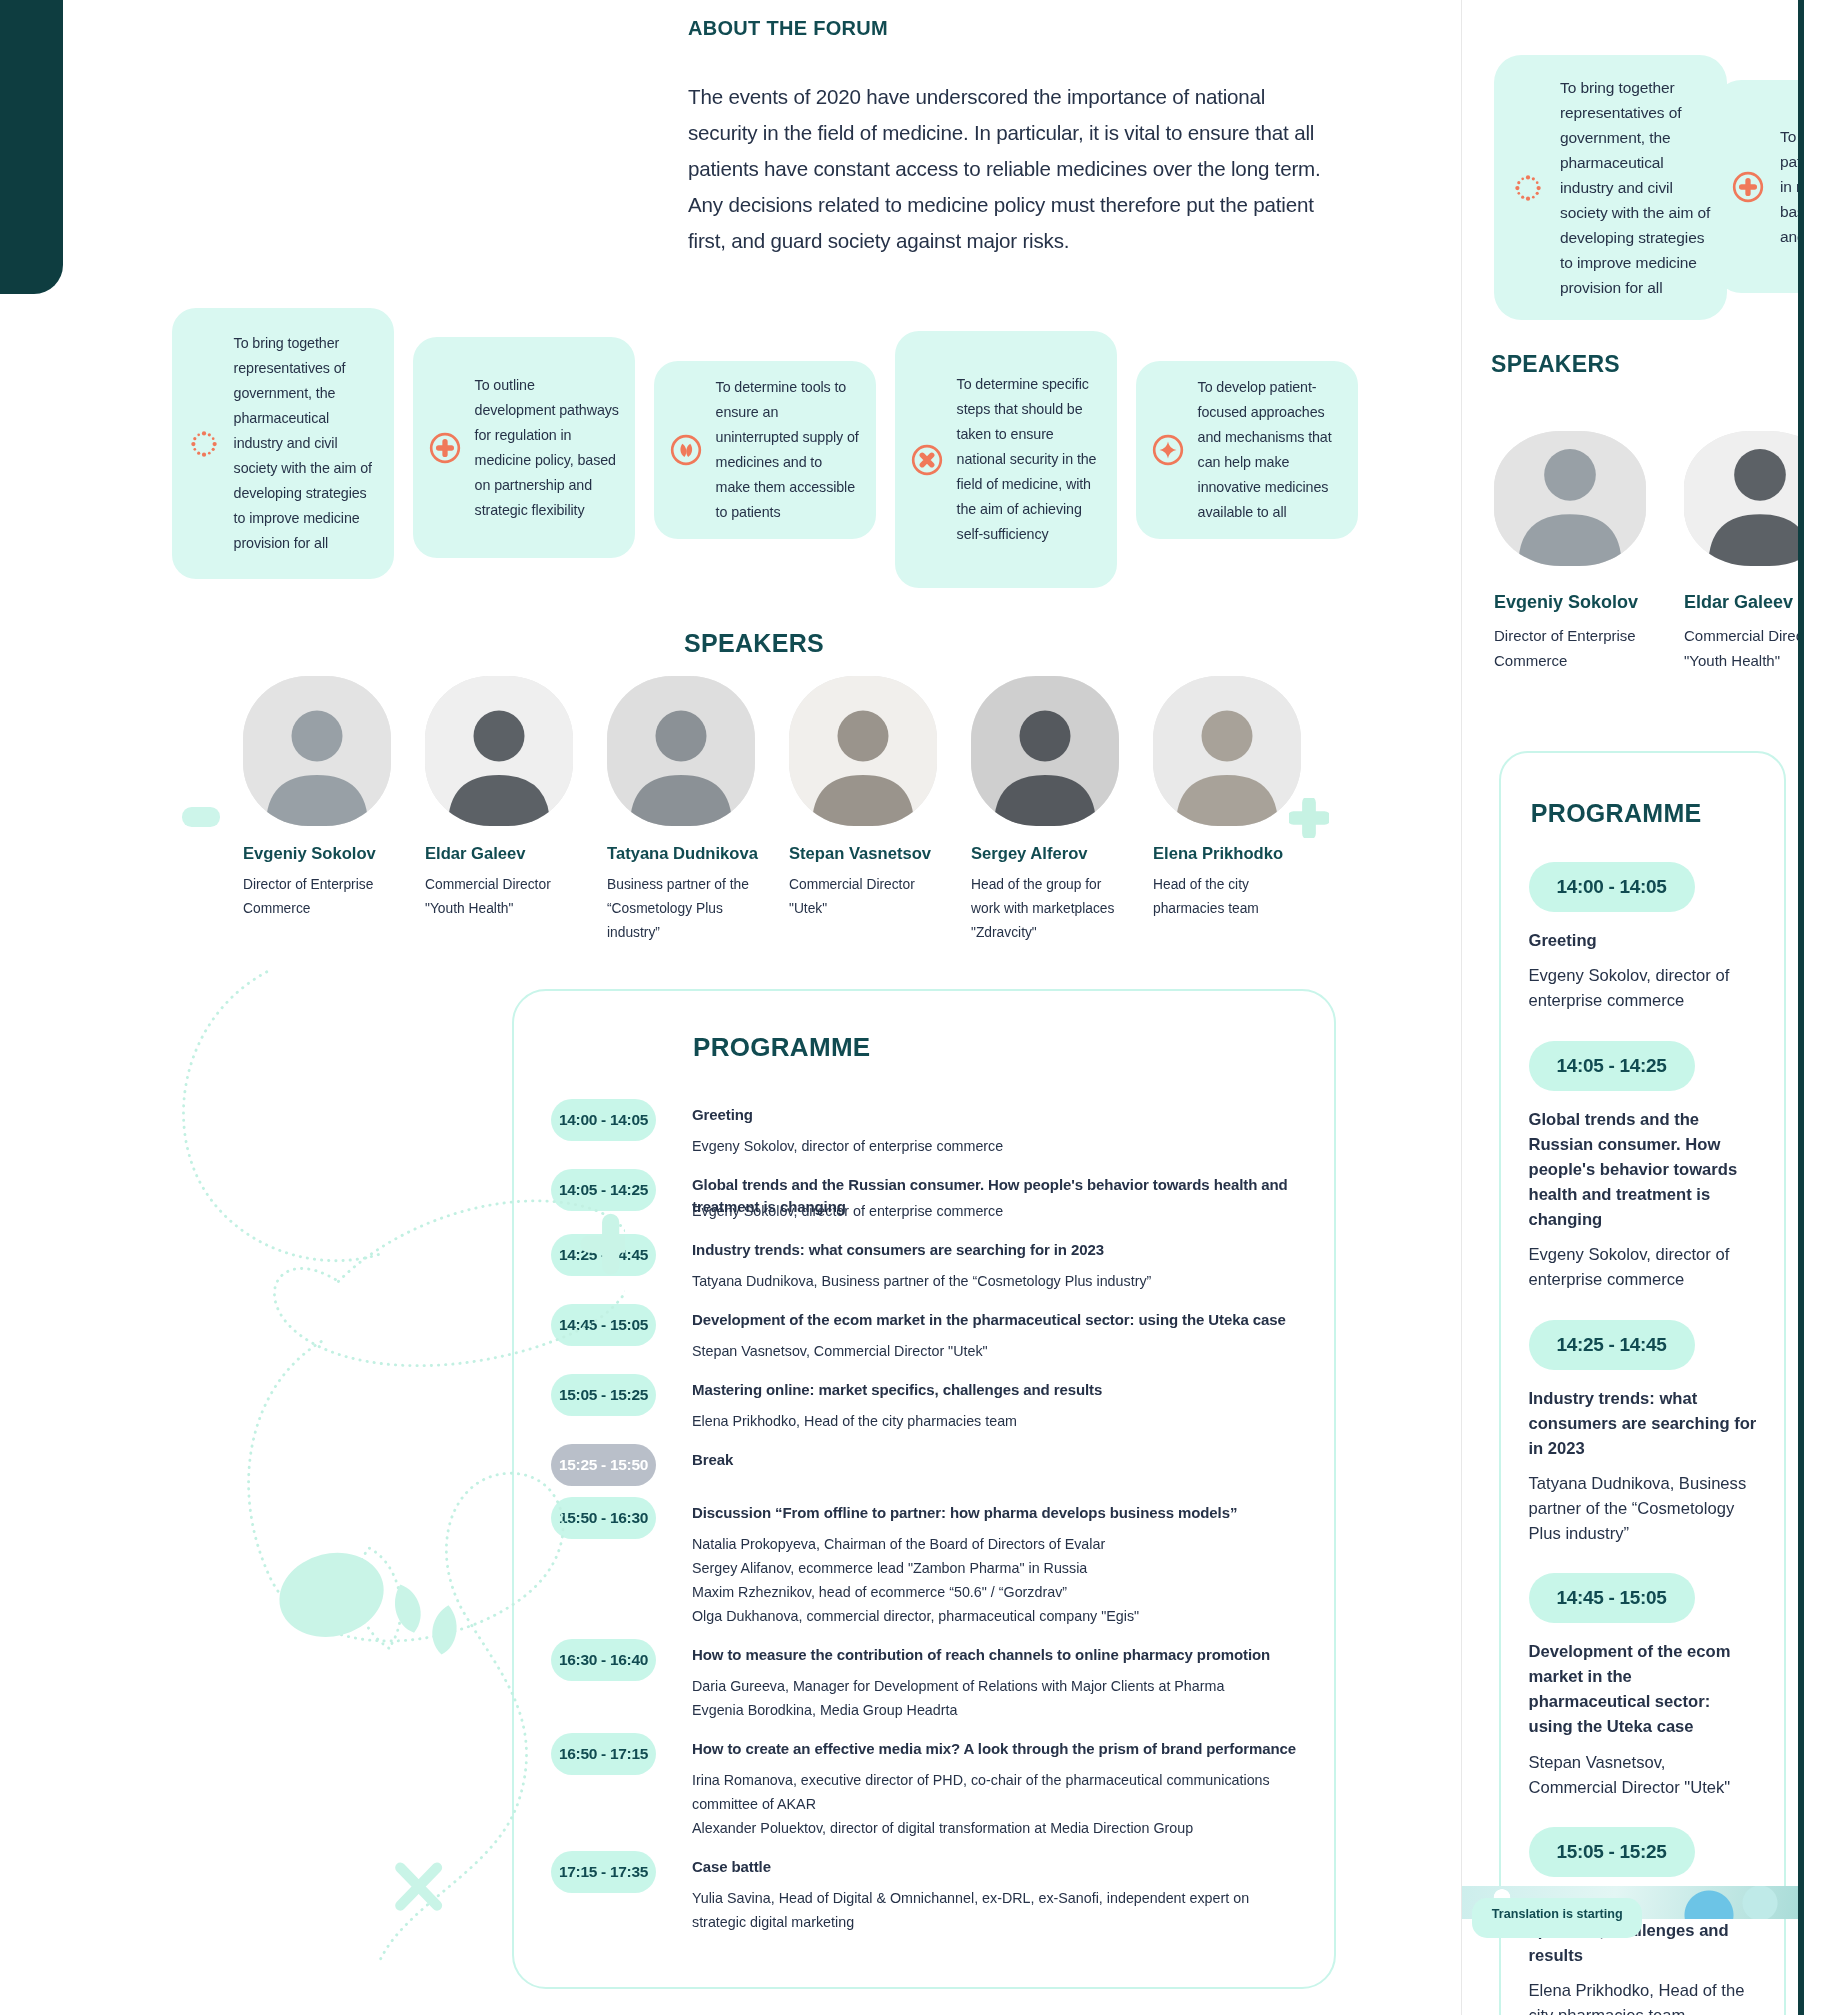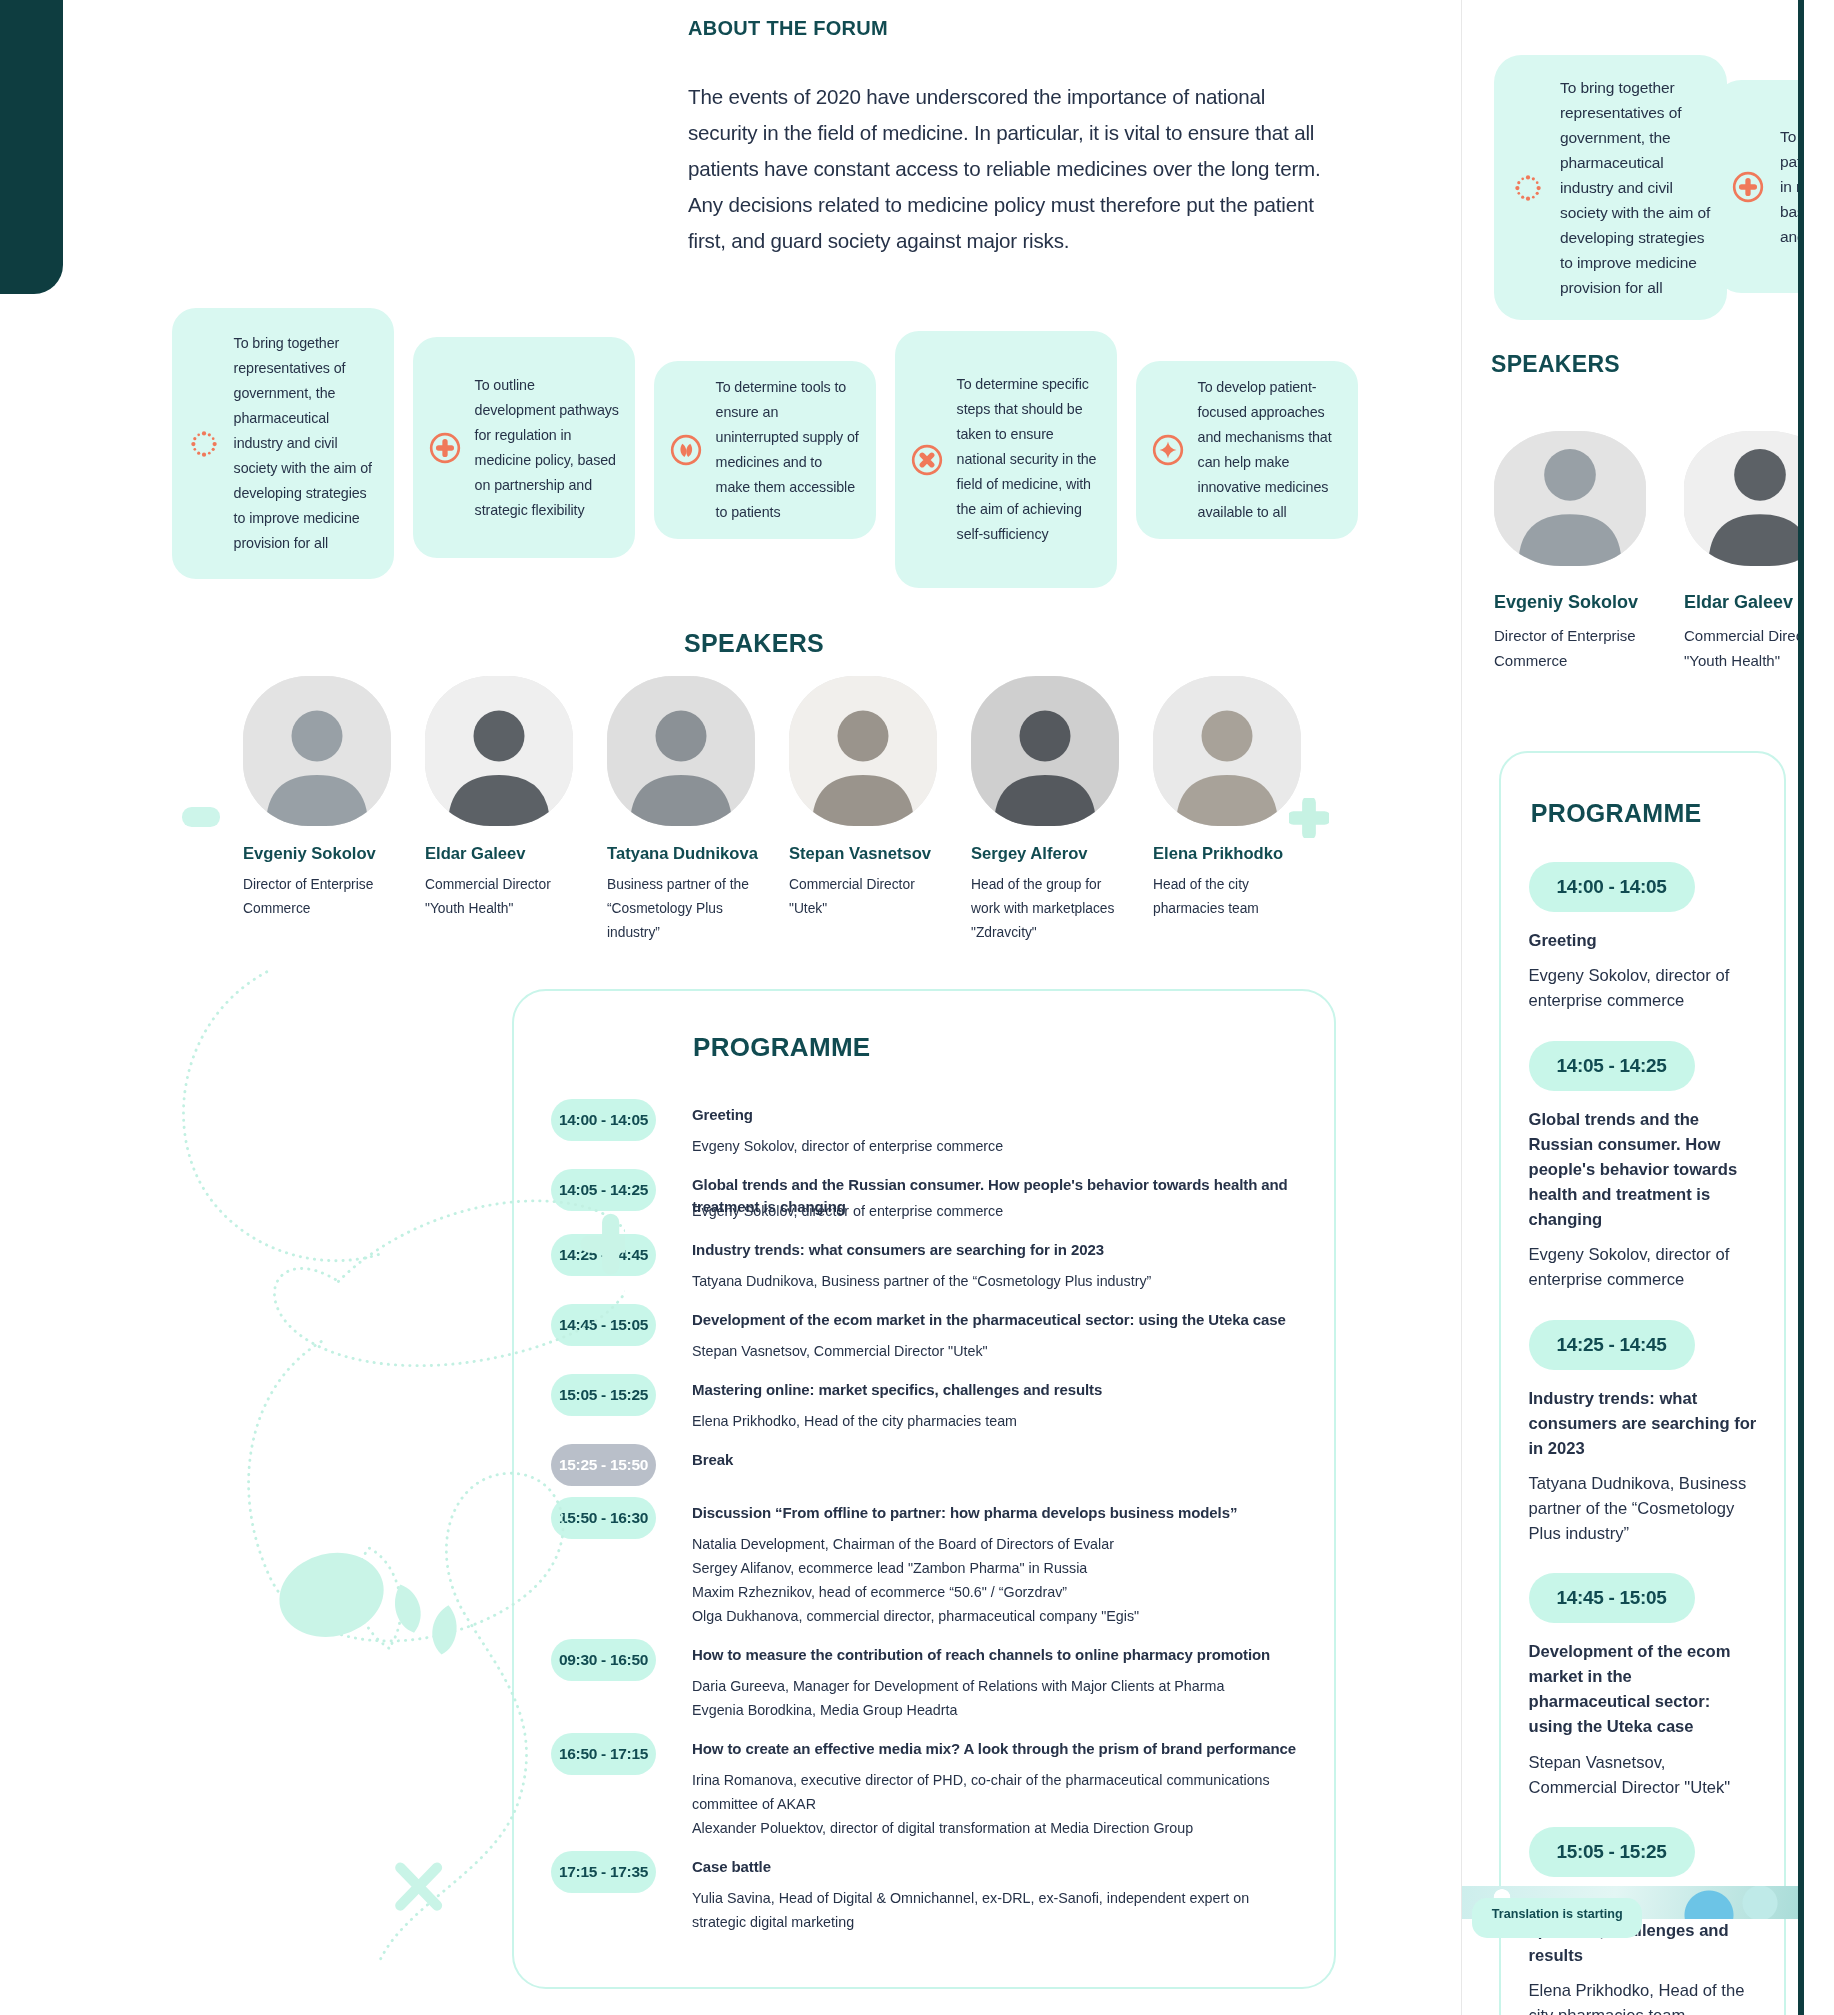--- a/index.html
+++ b/index.html
@@ -326,30 +326,30 @@
       <div class="prog-body">
         <div class="prog-title">Break</div>
       </div>
     </div>
 
     <div class="prog-item">
       <div class="time-pill">15:50 - 16:30</div>
       <div class="prog-body">
         <div class="prog-title">Discussion “From offline to partner: how pharma develops business models”</div>
         <div class="prog-speakers">
-          <div>Natalia Development, Chairman of the Board of Directors of Evalar</div>
+          <div>Natalia Prokopyeva, Chairman of the Board of Directors of Evalar</div>
           <div>Sergey Alifanov, ecommerce lead "Zambon Pharma" in Russia</div>
           <div>Maxim Rzheznikov, head of ecommerce “50.6" / “Gorzdrav”</div>
           <div>Olga Dukhanova, commercial director, pharmaceutical company "Egis"</div>
         </div>
       </div>
     </div>
 
     <div class="prog-item">
-      <div class="time-pill">09:30 - 16:50</div>
+      <div class="time-pill">16:30 - 16:40</div>
       <div class="prog-body">
         <div class="prog-title">How to measure the contribution of reach channels to online pharmacy promotion</div>
         <div class="prog-speakers">
           <div>Daria Gureeva, Manager for Development of Relations with Major Clients at Pharma</div>
           <div>Evgenia Borodkina, Media Group Headrta</div>
         </div>
       </div>
     </div>
 
     <div class="prog-item">

